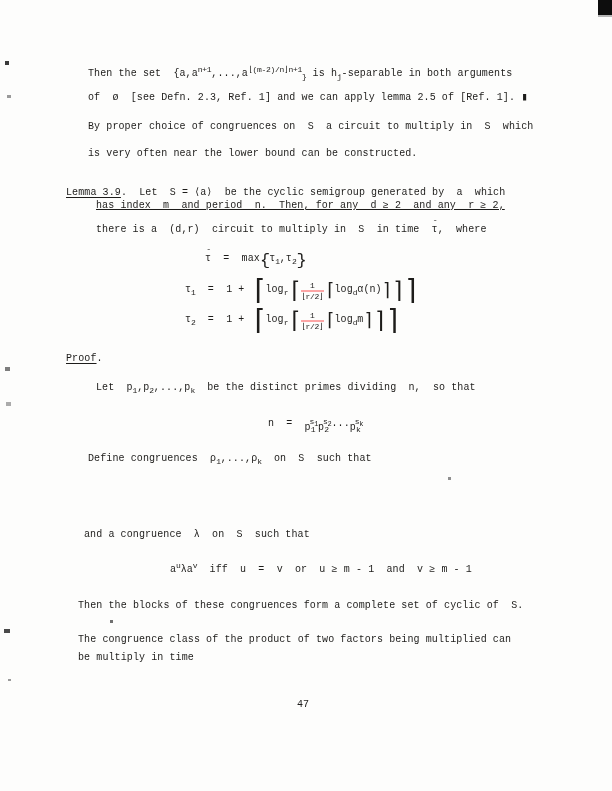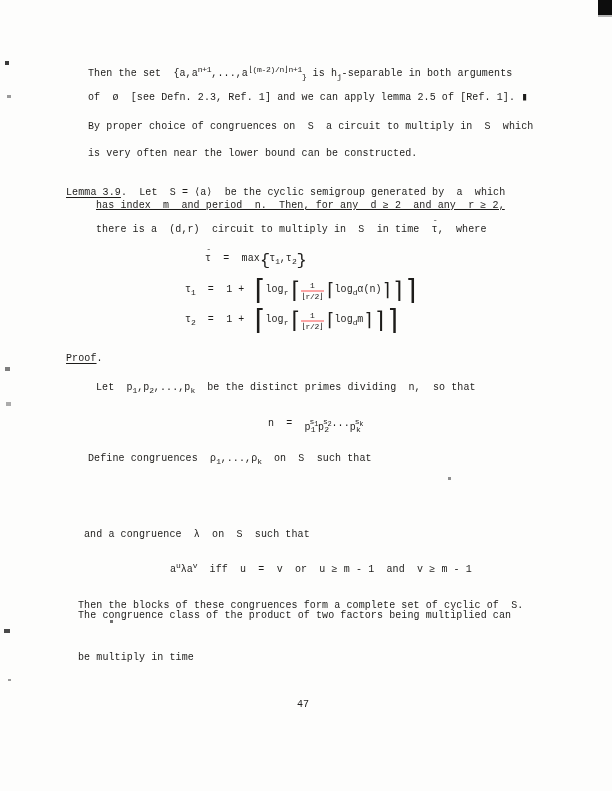--- a/index.html
+++ b/index.html
@@ -55,21 +55,21 @@
     <div class="line" style="left: 205px; top: 252px;"><span class="hatwrap"><span class="hatmark">ˆ</span><span>τ</span></span><span>  =  max</span><span class="brace">{</span><span>τ</span><span class="sub">1</span><span>,τ</span><span class="sub">2</span><span class="brace">}</span></div>
     <div class="line" style="left: 185px; top: 281px;"><span>τ</span><span class="sub">1</span><span>  =  1 + </span><span class="b1">⌈</span><span>log</span><span class="sub">r</span><span class="b2">⌈</span><span class="frac"><span class="num">1</span><span class="den">⌊r/2⌋</span></span><span class="b3">⌈</span><span>log</span><span class="sub">d</span><span>α(n)</span><span class="b3">⌉</span><span class="b2">⌉</span><span class="b1">⌉</span></div>
     <div class="line" style="left: 185px; top: 311px;"><span>τ</span><span class="sub">2</span><span>  =  1 + </span><span class="b1">⌈</span><span>log</span><span class="sub">r</span><span class="b2">⌈</span><span class="frac"><span class="num">1</span><span class="den">⌊r/2⌋</span></span><span class="b3">⌈</span><span>log</span><span class="sub">d</span><span>m</span><span class="b3">⌉</span><span class="b2">⌉</span><span class="b1">⌉</span></div>
     <div class="line" style="left: 66px; top: 352px;"><span class="u">Proof</span><span>.</span></div>
     <div class="line" style="left: 96px; top: 381px;"><span>Let  p</span><span class="sub">1</span><span>,p</span><span class="sub">2</span><span>,...,p</span><span class="sub">k</span><span>  be the distinct primes dividing  n,  so that</span></div>
     <div class="line" style="left: 268px; top: 414px;"><span>n  =  </span><span class="pexp"><span class="top">s<span class="ss">1</span></span><span class="bot">p<span class="ss">1</span></span></span><span class="pexp"><span class="top">s<span class="ss">2</span></span><span class="bot">p<span class="ss">2</span></span></span><span>...</span><span class="pexp"><span class="top">s<span class="ss">k</span></span><span class="bot">p<span class="ss">k</span></span></span></div>
     <div class="line" style="left: 88px; top: 452px;"><span>Define congruences  ρ</span><span class="sub">1</span><span>,...,ρ</span><span class="sub">k</span><span>  on  S  such that</span></div>
     <div class="line" style="left: 84px; top: 528px;"><span>and a congruence  λ  on  S  such that</span></div>
     <div class="line" style="left: 170px; top: 559px;"><span>a</span><span class="sup">u</span><span>λa</span><span class="sup">v</span><span>  iff  u  =  v  or  u ≥ m - 1  and  v ≥ m - 1</span></div>
     <div class="line" style="left: 78px; top: 599px;"><span>Then the blocks of these congruences form a complete set of cyclic of  S.</span></div>
-    <div class="line" style="left: 78px; top: 609px;"><span>The congruence class of the product of two factors being multiplied can</span></div>
+    <div class="line" style="left: 78px; top: 633px;"><span>The congruence class of the product of two factors being multiplied can</span></div>
     <div class="line" style="left: 78px; top: 651px;"><span>be multiply in time</span></div>
     <div class="line" style="left: 297px; top: 698px;"><span>47</span></div>
     <div class="artifact" style="left: 598px; top: 0px; width: 14px; height: 15px; background: rgb(13, 13, 13);"></div>
     <div class="artifact" style="left: 598px; top: 15px; width: 14px; height: 2px; background: rgb(181, 181, 181);"></div>
     <div class="artifact" style="left: 5px; top: 61px; width: 4px; height: 4px; background: rgb(58, 58, 58);"></div>
     <div class="artifact" style="left: 7px; top: 95px; width: 4px; height: 3px; background: rgb(154, 154, 154);"></div>
     <div class="artifact" style="left: 5px; top: 367px; width: 5px; height: 4px; background: rgb(125, 125, 125);"></div>
     <div class="artifact" style="left: 6px; top: 402px; width: 5px; height: 4px; background: rgb(171, 171, 171);"></div>
     <div class="artifact" style="left: 448px; top: 477px; width: 3px; height: 3px; background: rgb(143, 143, 143);"></div>
     <div class="artifact" style="left: 110px; top: 620px; width: 3px; height: 3px; background: rgb(111, 111, 111);"></div>

